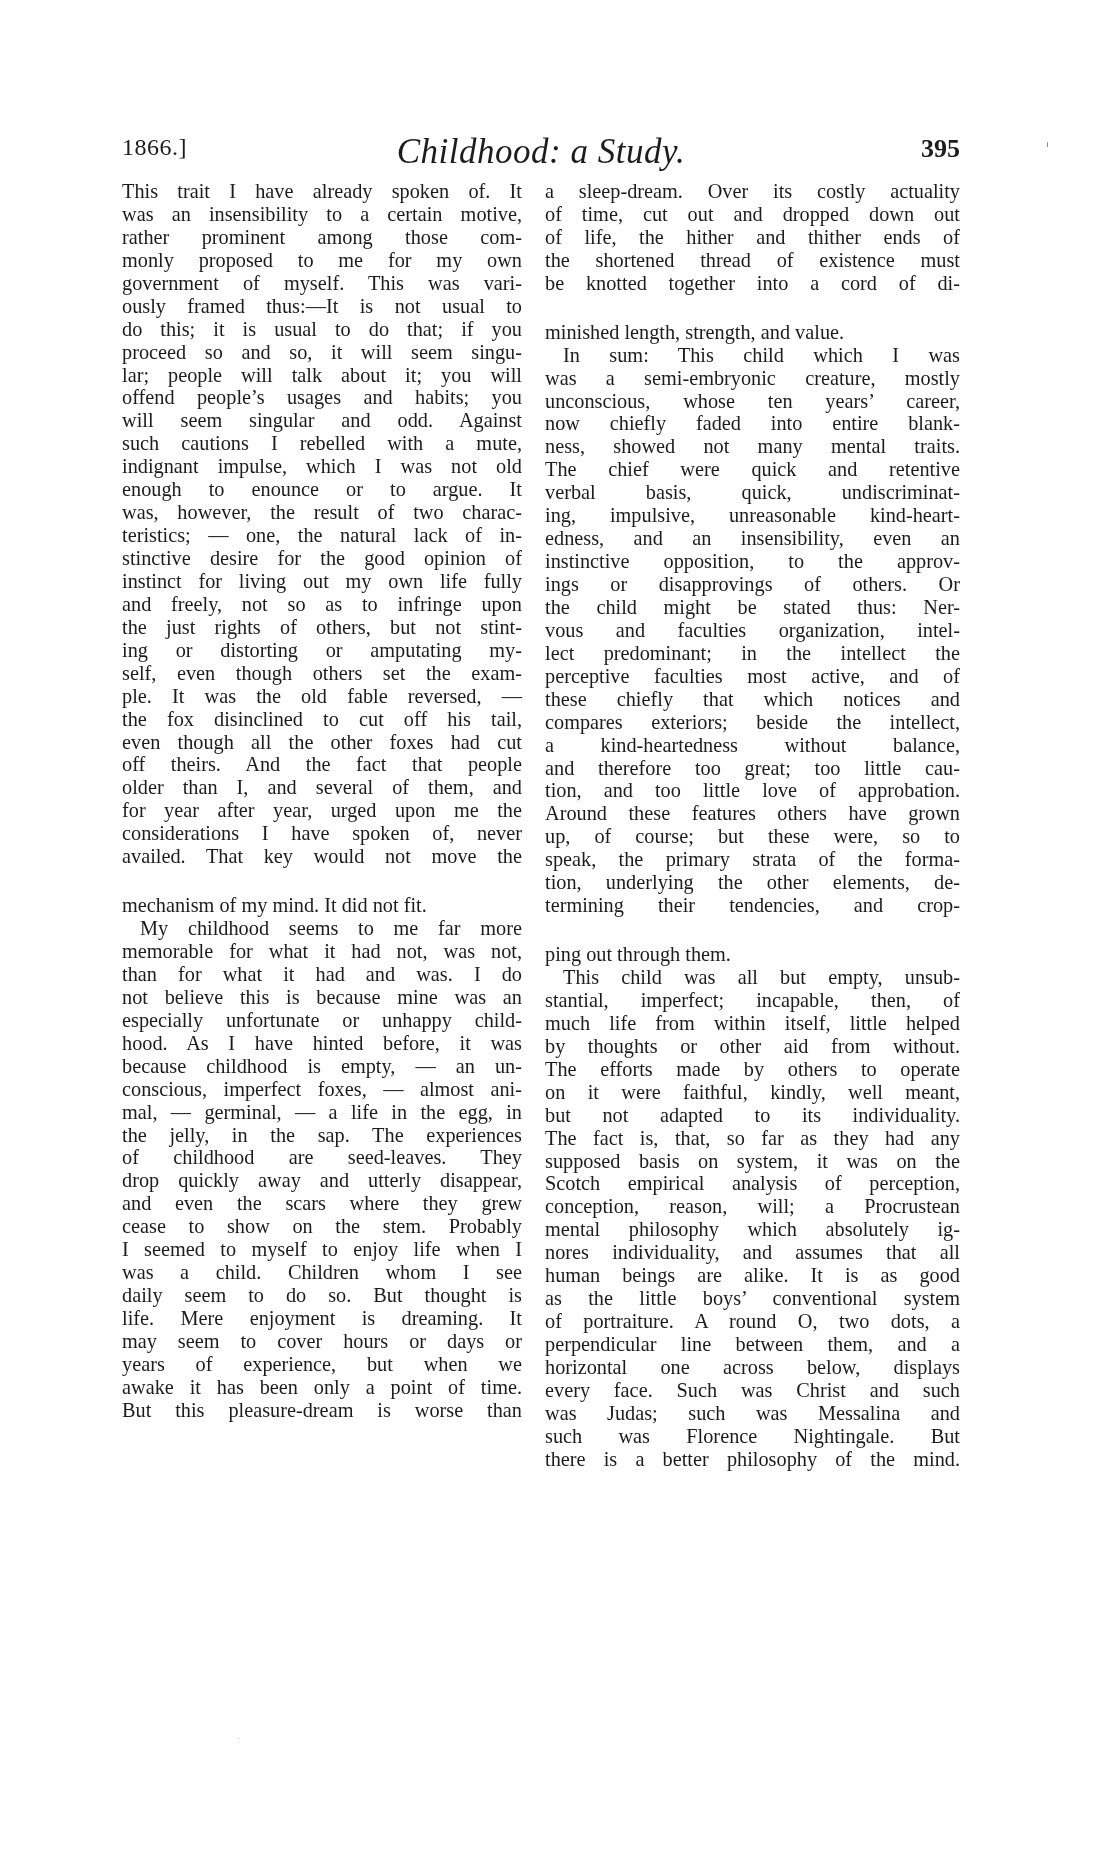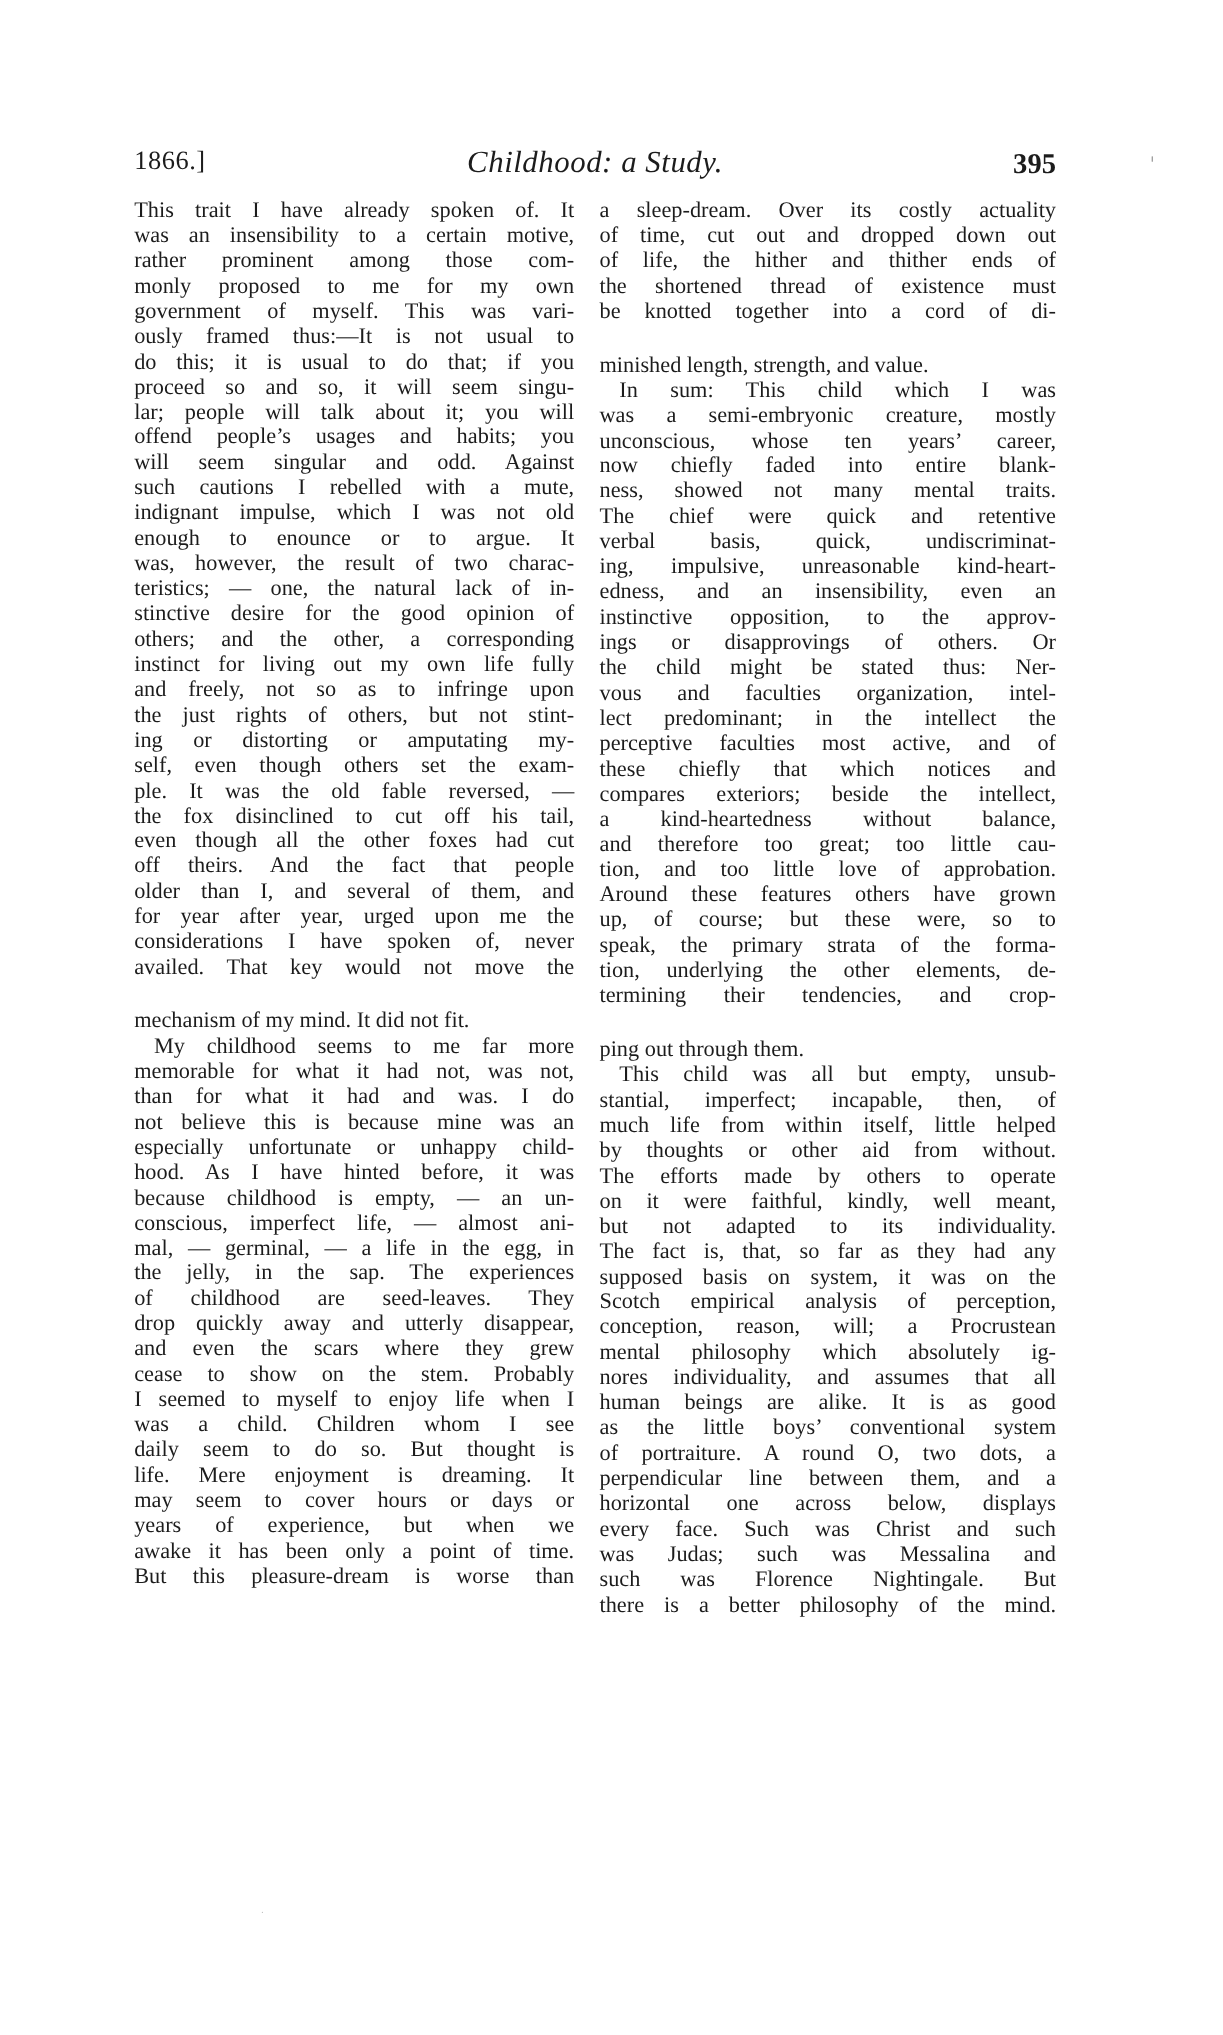--- a/index.html
+++ b/index.html
@@ -1,20 +1,20 @@
 <!DOCTYPE html>
 <html><head>
 <meta charset="utf-8">
 <style>
   html, body { margin: 0; padding: 0; background: #ffffff; }
   body { width: 1112px; height: 1850px; position: relative; overflow: hidden;
          font-family: "Liberation Serif", "DejaVu Serif", serif; color: #1c1c1c; }
   .header { position: absolute; top: 128px; left: 122px; width: 838px; height: 36px; }
   .hdr-left { position: absolute; left: 0; top: 6px; font-size: 24px; letter-spacing: 0.5px; }
-  .hdr-title { position: absolute; left: 0; right: 0; top: 4px; text-align: center; font-style: italic; font-size: 28px; letter-spacing: 0.5px; }
+  .hdr-title { position: absolute; left: 0; right: 0; top: 4px; text-align: center; font-style: italic; font-size: 35px; letter-spacing: 0.5px; }
   .hdr-right { position: absolute; right: 0; top: 6px; font-size: 26px; font-weight: bold; }
   .col { position: absolute; top: 180px; }
   .col-left { left: 122px; width: 400px; }
   .col-right { left: 545px; width: 415px; }
   .line { display: block; height: 22.95px; line-height: 22.95px; font-size: 20.3px;
           text-align: justify; text-align-last: justify; white-space: nowrap; overflow: visible; }
   .line.last { text-align-last: left; margin-top: 26px; }
   .line.indent { padding-left: 18px; }
   .mark { position: absolute; width: 2px; height: 2px; background: #888; border-radius: 1px; }
 </style>
@@ -40,21 +40,20 @@
         <span class="line">proceed so and so, it will seem singu-</span>
         <span class="line">lar; people will talk about it; you will</span>
         <span class="line">offend people’s usages and habits; you</span>
         <span class="line">will seem singular and odd.  Against</span>
         <span class="line">such cautions I rebelled with a mute,</span>
         <span class="line">indignant impulse, which I was not old</span>
         <span class="line">enough to enounce or to argue.  It</span>
         <span class="line">was, however, the result of two charac-</span>
         <span class="line">teristics; — one, the natural lack of in-</span>
         <span class="line">stinctive desire for the good opinion of</span>
-        <span class="line">others;  and the other, a corresponding</span>
         <span class="line">instinct for living out my own life fully</span>
         <span class="line">and freely, not so as to infringe upon</span>
         <span class="line">the just rights of others, but not stint-</span>
         <span class="line">ing or distorting or amputating my-</span>
         <span class="line">self, even though others set the exam-</span>
         <span class="line">ple.  It was the old fable reversed, —</span>
         <span class="line">the fox disinclined to cut off his tail,</span>
         <span class="line">even though all the other foxes had cut</span>
         <span class="line">off theirs.  And the fact that people</span>
         <span class="line">older than I, and several of them, and</span>
@@ -64,21 +63,21 @@
         <span class="line last">mechanism of my mind.  It did not fit.</span>
       </div>
       <div>
         <span class="line indent">My childhood seems to me far more</span>
         <span class="line">memorable for what it had not, was not,</span>
         <span class="line">than for what it had and was.  I do</span>
         <span class="line">not believe this is because mine was an</span>
         <span class="line">especially unfortunate or unhappy child-</span>
         <span class="line">hood.  As I have hinted before, it was</span>
         <span class="line">because childhood is empty, — an un-</span>
-        <span class="line">conscious, imperfect life, — almost ani-</span>
+        <span class="line">conscious, imperfect foxes, — almost ani-</span>
         <span class="line">mal, — germinal, — a life in the egg, in</span>
         <span class="line">the jelly, in the sap.  The experiences</span>
         <span class="line">of childhood are seed-leaves.  They</span>
         <span class="line">drop quickly away and utterly disappear,</span>
         <span class="line">and even the scars where they grew</span>
         <span class="line">cease to show on the stem.  Probably</span>
         <span class="line">I seemed to myself to enjoy life when I</span>
         <span class="line">was a child.  Children whom I see</span>
         <span class="line">daily seem to do so.  But thought is</span>
         <span class="line">life.  Mere enjoyment is dreaming.  It</span>

